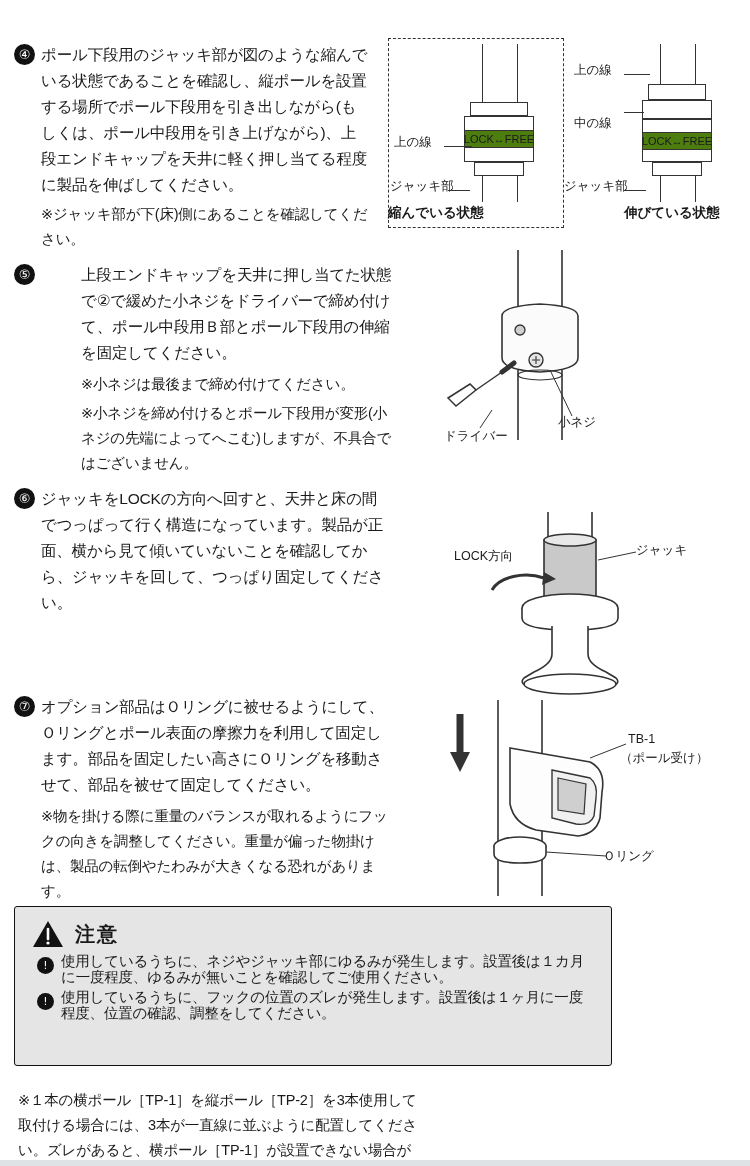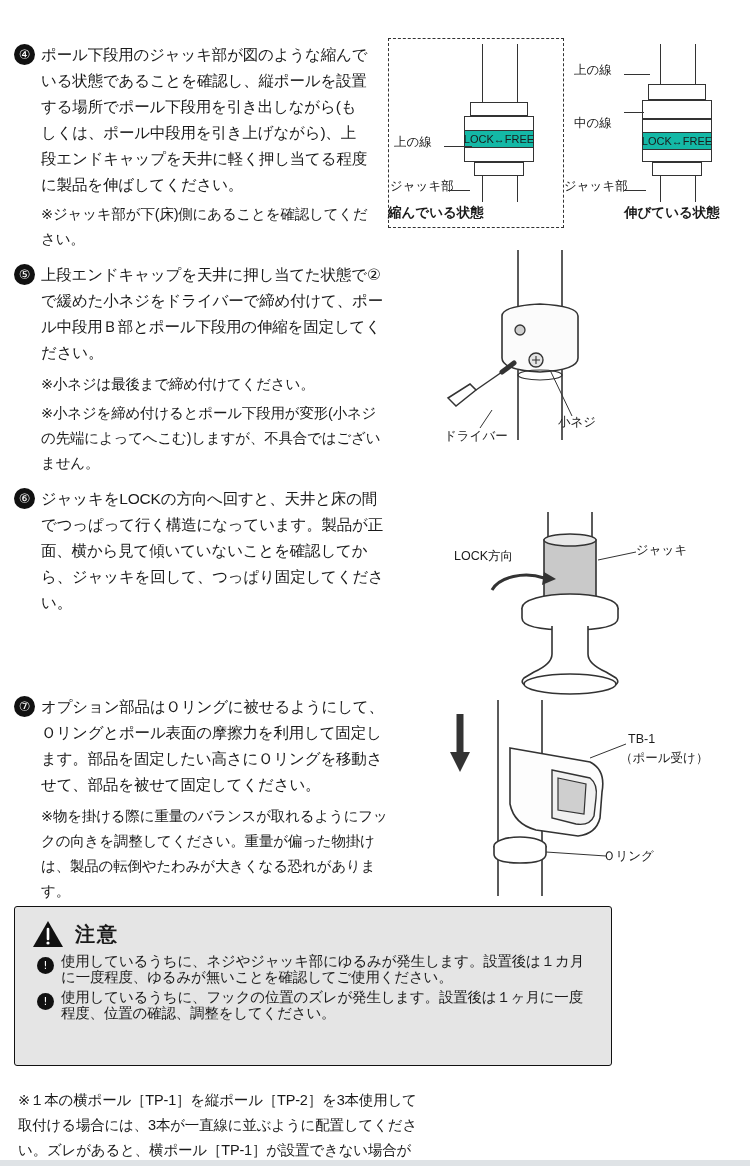--- a/index.html
+++ b/index.html
@@ -32,21 +32,21 @@
   .dashbox{
     position:absolute;left:0;top:0;width:176px;height:190px;
     border:1.5px dashed #333;box-sizing:border-box;
   }
   .capt{font-size:13.5px;text-align:left;font-weight:bold;}
   .smlbl{font-size:12.5px;}
 
   .polewrap{position:absolute;}
   .pole-v{position:absolute;background:#fff;border-left:1.6px solid #333;border-right:1.6px solid #333;}
   .jack-body{position:absolute;border:1.6px solid #333;background:#fff;box-sizing:border-box;}
-  .lockband{position:absolute;border:1.6px solid #333;background:#14b8a6;box-sizing:border-box;
+  .lockband{position:absolute;border:1.6px solid #333;background:#4d7c0f;box-sizing:border-box;
             font-size:11px;display:flex;align-items:center;justify-content:center;letter-spacing:0px;text-align:center;}
   .hline{position:absolute;background:#333;height:1.6px;}
   .lead{position:absolute;background:#333;height:1px;}
 
   
   .caution{
     position:absolute;left:14px;top:906px;width:598px;height:160px;
     border:1.6px solid #111;border-radius:3px;box-sizing:border-box;
     background:#e5e5e5;
   }
@@ -114,21 +114,21 @@
     <div class="lead" style="left:236px;top:36px;width:26px;"></div>
     <div class="smlbl" style="position:absolute;left:186px;top:62px;margin-top:15px;">中の線</div>
     <div class="lead" style="left:236px;top:74px;width:20px;"></div>
     <div class="smlbl" style="position:absolute;left:176px;top:140px;">ジャッキ部</div>
     <div class="lead" style="left:236px;top:152px;width:22px;"></div>
     <div class="capt" style="position:absolute;left:236px;top:166px;width:120px;">伸びている状態</div>
   </div>
 
   <div class="step" style="left:14px;top:262px;width:380px;">
     <div class="num">⑤</div>
-    <div style="width:348px;">
+    <div style="width:348px;margin-left:40px;">
       <div class="stxt">上段エンドキャップを天井に押し当てた状態で②で緩めた小ネジをドライバーで締め付けて、ポール中段用Ｂ部とポール下段用の伸縮を固定してください。</div>
       <div class="note" style="margin-top:6px;">※小ネジは最後まで締め付けてください。</div>
       <div class="note" style="margin-top:4px;">※小ネジを締め付けるとポール下段用が変形(小ネジの先端によってへこむ)しますが、不具合ではございません。</div>
     </div>
   </div>
 
   <div style="position:absolute;left:440px;top:250px;width:280px;height:200px;">
     <svg width="280" height="200" viewBox="0 0 280 200">
 
       <path d="M78 0 L78 60 Q78 72 100 74 Q122 72 122 60 L122 0" fill="#ffffff" stroke="#333" stroke-width="1.6"></path>

